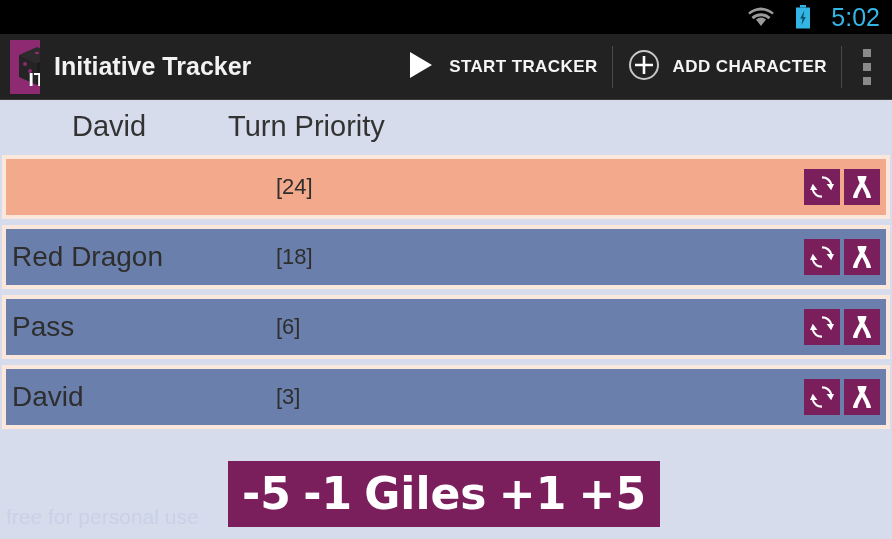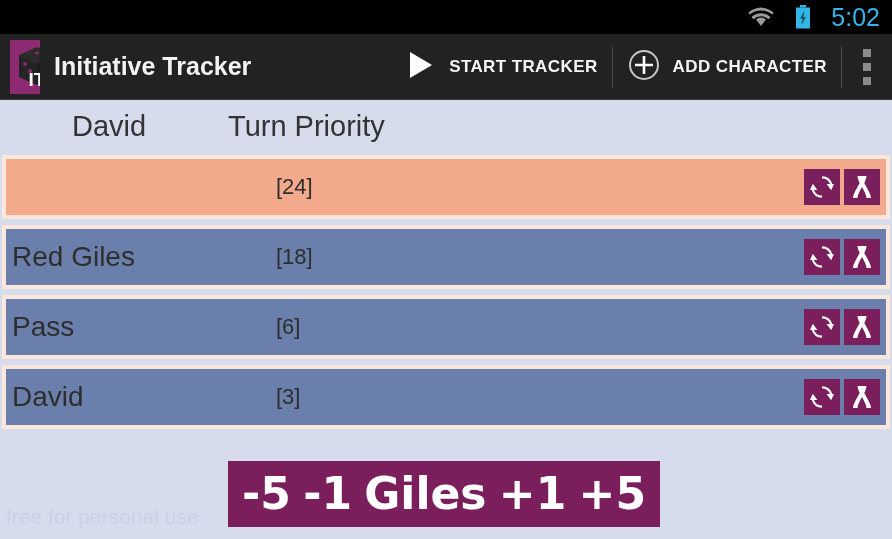--- a/index.html
+++ b/index.html
@@ -303,21 +303,21 @@
             </div>
             <div class="row-btn">
               <svg width="26" height="26" viewBox="0 0 26 26">
                 <path d="M4 2 L8.5 2 C8.5 8 17.5 18 17.5 24 L22 24 C22 18 13 8 13 2 Z" fill="#ffffff"></path>
                 <path d="M22 2 L17.5 2 C17.5 8 8.5 18 8.5 24 L4 24 C4 18 13 8 13 2 Z" fill="#ffffff"></path>
               </svg>
             </div>
           </div>
         </div>
         <div class="char-row">
-          <div class="char-name">Red Giles</div>
+          <div class="char-name">Red Dragon</div>
           <div class="char-priority">[18]</div>
           <div class="row-buttons">
             <div class="row-btn">
               <svg width="26" height="26" viewBox="0 0 26 26">
                 <path d="M13 4.4 A8.6 8.6 0 0 1 21.1 10 L17.6 10 L22.2 16.2 L25 10 L23.2 10 A10.9 10.9 0 0 0 13 2.2 Z" fill="#ffffff"></path>
                 <path d="M13 21.6 A8.6 8.6 0 0 1 4.9 16 L8.4 16 L3.8 9.8 L1 16 L2.8 16 A10.9 10.9 0 0 0 13 23.8 Z" fill="#ffffff"></path>
               </svg>
             </div>
             <div class="row-btn">
               <svg width="26" height="26" viewBox="0 0 26 26">

